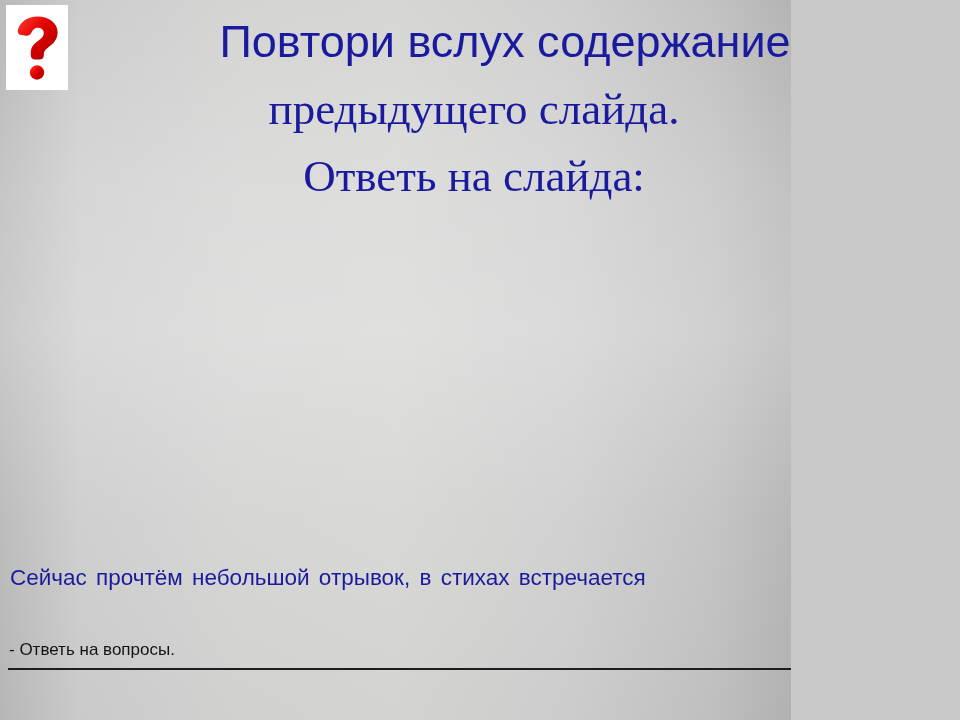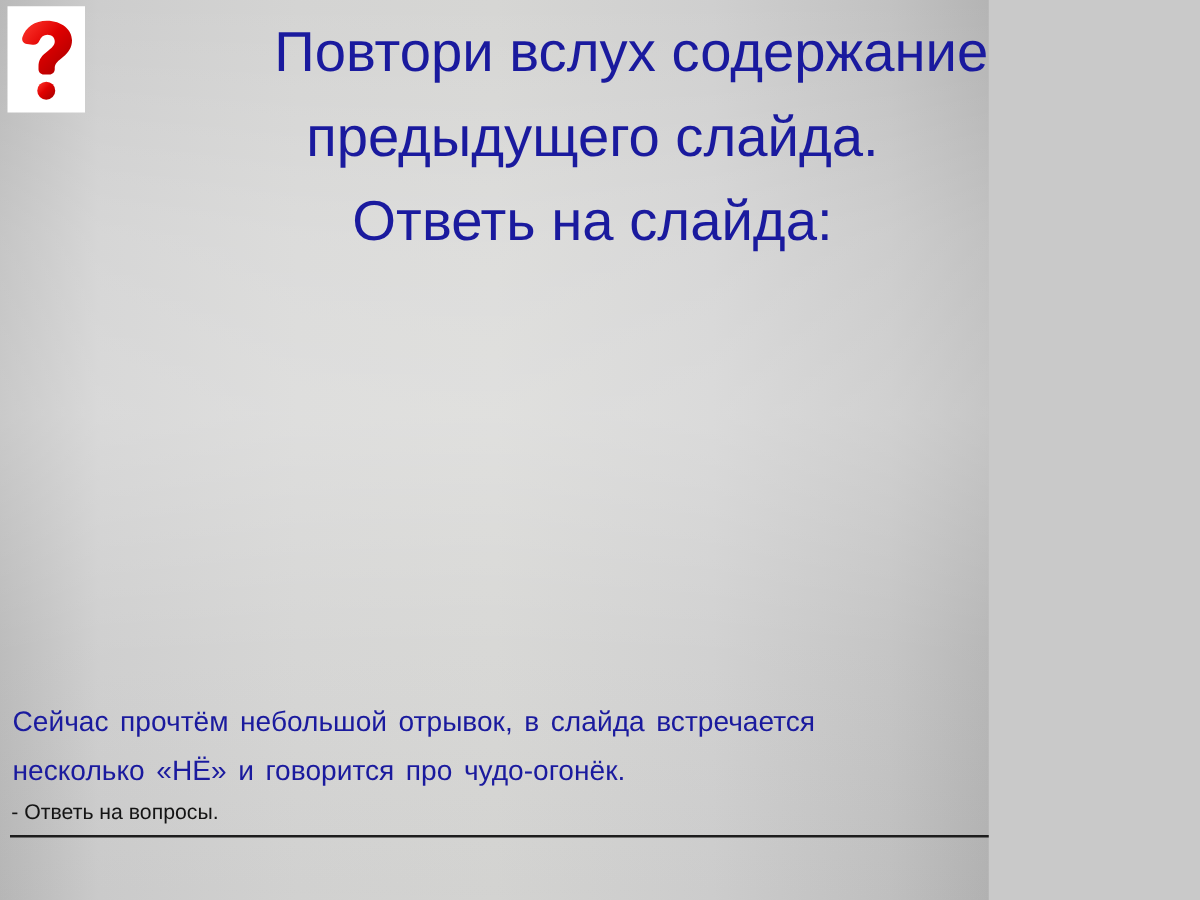--- a/index.html
+++ b/index.html
@@ -62,21 +62,21 @@
     text-align: center;
     color: #1a1a9e;
     font-size: 45px;
     line-height: 1.50;
     font-weight: 400;
     letter-spacing: 0px;
     white-space: nowrap;
   }
   #title-block .tline { display: block; }
   #title-block .tline.l2,
-  #title-block .tline.l3 { margin-left: -62px; }
+  #title-block .tline.l3 { margin-left: -62px; font-family: Liberation Serif, serif; }
 
   
   #bullets {
     position: absolute;
     left: 0px;
     top: 300px;
     width: 960px;
   }
   .bullet-row {
     position: relative;
@@ -166,21 +166,20 @@
   </div>
 
   <div id="title-block">
     <span class="tline l1">Повтори вслух содержание</span>
     <span class="tline l2">предыдущего слайда.</span>
     <span class="tline l3">Ответь на слайда:</span>
   </div>
 
 
   <div id="note">
-    <span class="nline n1">Сейчас прочтём небольшой отрывок, в слайда встречается</span>
-    <span class="nline n2">несколько «НЁ» и говорится про чудо-огонёк.</span>
+    <span class="nline n1">Сейчас прочтём небольшой отрывок, в стихах встречается</span>
   </div>
 
   <div id="footer-rule"></div>
   <div id="footer-text">- Ответь на вопросы.</div>
   <div id="footer-dot"></div>
 
 </div>
 
 </body></html>

